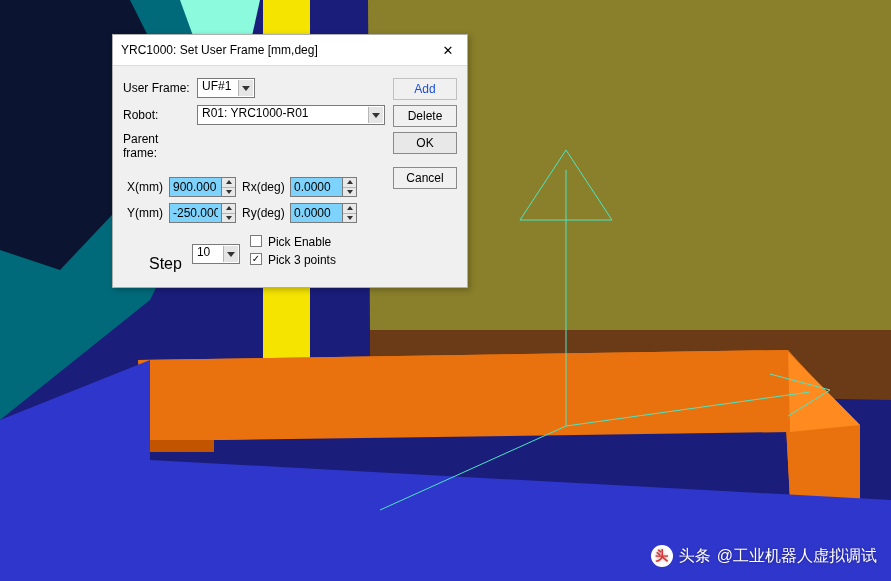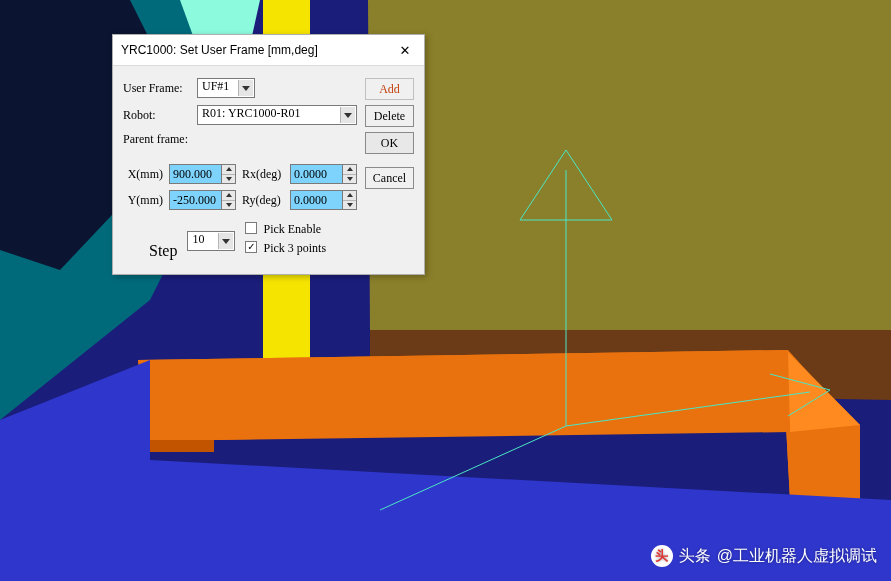--- a/index.html
+++ b/index.html
@@ -1,35 +1,35 @@
 <!DOCTYPE html>
 <html><head>
 <meta charset="utf-8">
 <style>
   * { box-sizing: border-box; margin: 0; padding: 0; }
   body { font-family: "Tahoma", sans-serif; font-size: 12px; width: 891px; height: 581px; overflow: hidden; position: relative; }
   .viewport { position: absolute; inset: 0; background: #1a1d7a; }
   .viewport svg { position: absolute; inset: 0; width: 891px; height: 581px; }
 
   .dialog {
-    position: absolute; left: 112px; top: 34px; width: 313px;
+    position: absolute; left: 112px; top: 34px; width: 356px;
     background: #f0f0f0; border: 1px solid #aeaeae;
     box-shadow: 2px 2px 6px rgba(0,0,0,0.25);
   }
   .titlebar {
     display: flex; align-items: center; justify-content: space-between;
     background: #ffffff; padding: 6px 8px 6px 8px; border-bottom: 1px solid #dcdcdc;
     font-size: 12px; color: #000;
   }
   .titlebar .title { font-weight: normal; }
   .close-btn {
     width: 22px; height: 18px; display: flex; align-items: center; justify-content: center;
     font-family: "Segoe UI Symbol", sans-serif; font-size: 13px; cursor: default;
   }
-  .body { display: flex; padding: 12px 10px 14px 10px; gap: 8px; font-family: Liberation Serif, serif; }
+  .body { display: flex; padding: 12px 10px 14px 10px; gap: 8px; }
   .left { flex: 1; display: flex; flex-direction: column; gap: 7px; }
   .right { width: 64px; display: flex; flex-direction: column; gap: 5px; }
   .row { display: flex; align-items: center; gap: 4px; }
   .lbl { width: 70px; font-size: 12px; }
   .lbl-narrow { width: 42px; font-size: 12px; text-align: right; padding-right: 2px; }
   .lbl-narrow2 { width: 46px; font-size: 12px; padding-left: 2px; }
   .select {
     height: 20px; background: #fff; border: 1px solid #7a7a7a;
     display: flex; padding: 0 4px; position: relative;
     font-size: 12px;
@@ -40,21 +40,21 @@
     position: absolute; right: 1px; top: 1px; bottom: 1px; width: 15px;
     background: #e5e5e5; border-left: 1px solid #b5b5b5;
     display: flex; align-items: center; justify-content: center;
   }
   .select .arrow::after { content: ""; border-left: 4px solid transparent; border-right: 4px solid transparent; border-top: 5px solid #333; }
   .btn {
     height: 22px; background: #f0f0f0; border: 1px solid #8a8a8a;
     display: flex; align-items: center; justify-content: center; font-size: 12px;
     padding: 0 4px;
   }
-  .btn.disabled { color: #c2410c; border-color: #c0c0c0; }
+  .btn.disabled { color: #1d4ed8; border-color: #c0c0c0; }
   .btn.ok { background: #e8e8e8; font-weight: normal; }
 
   .coord-block { margin-top: 10px; display: flex; flex-direction: column; gap: 6px; }
   .spin {
     display: flex; align-items: stretch; height: 20px;
   }
   .spin input {
     width: 52px; border: 1px solid #7a7a7a; border-right: none; padding: 0 3px;
     font-size: 12px; background: #7dd3fc; font-family: inherit;
   }

